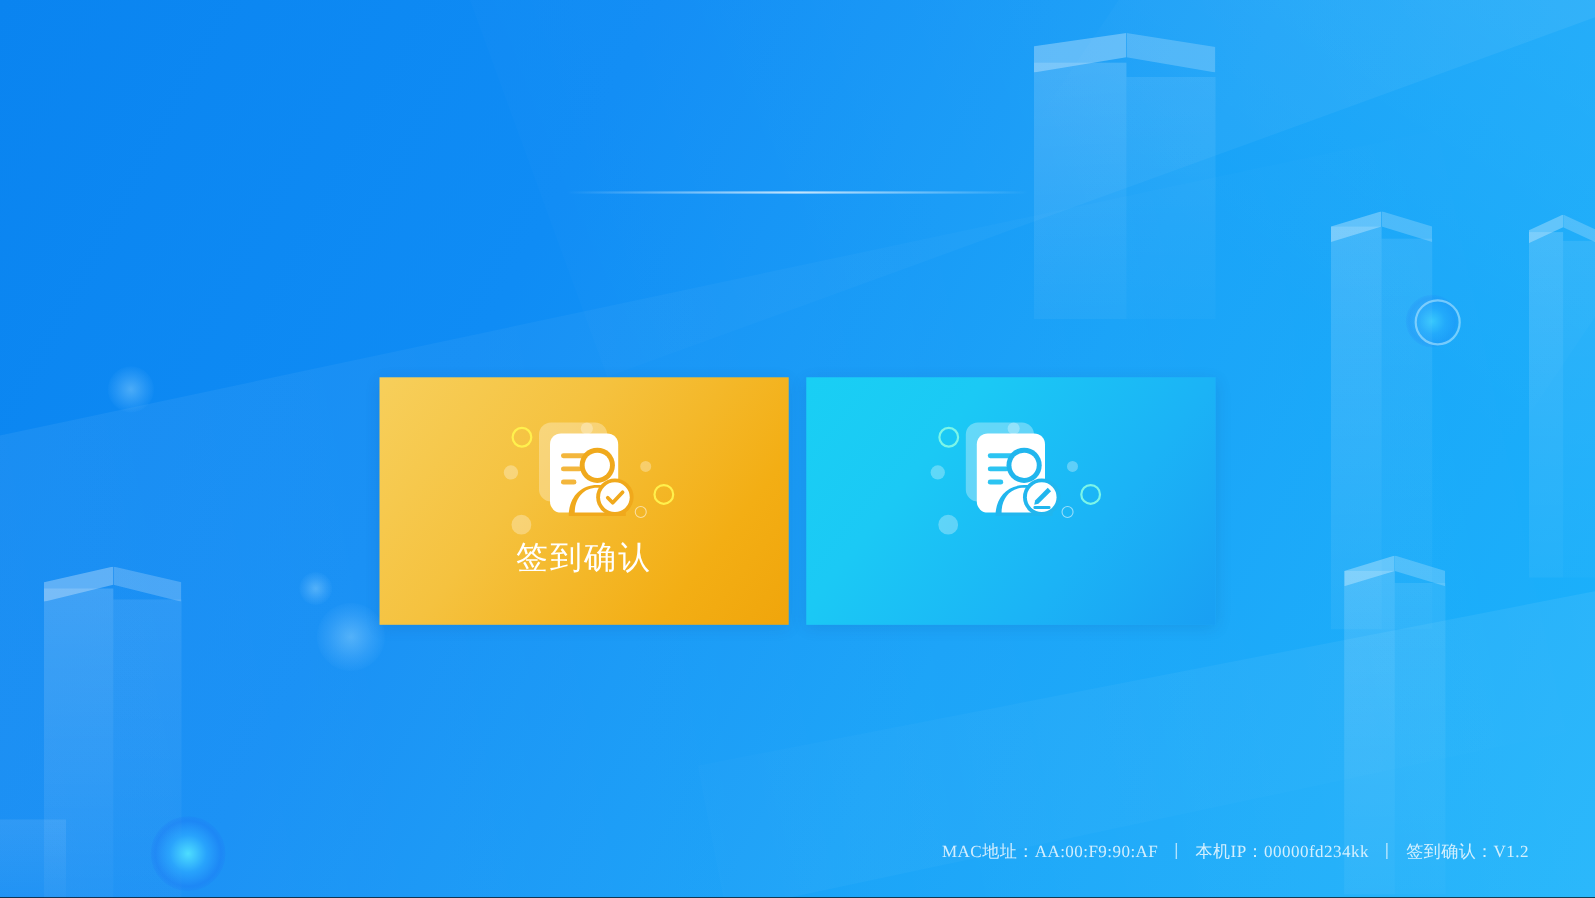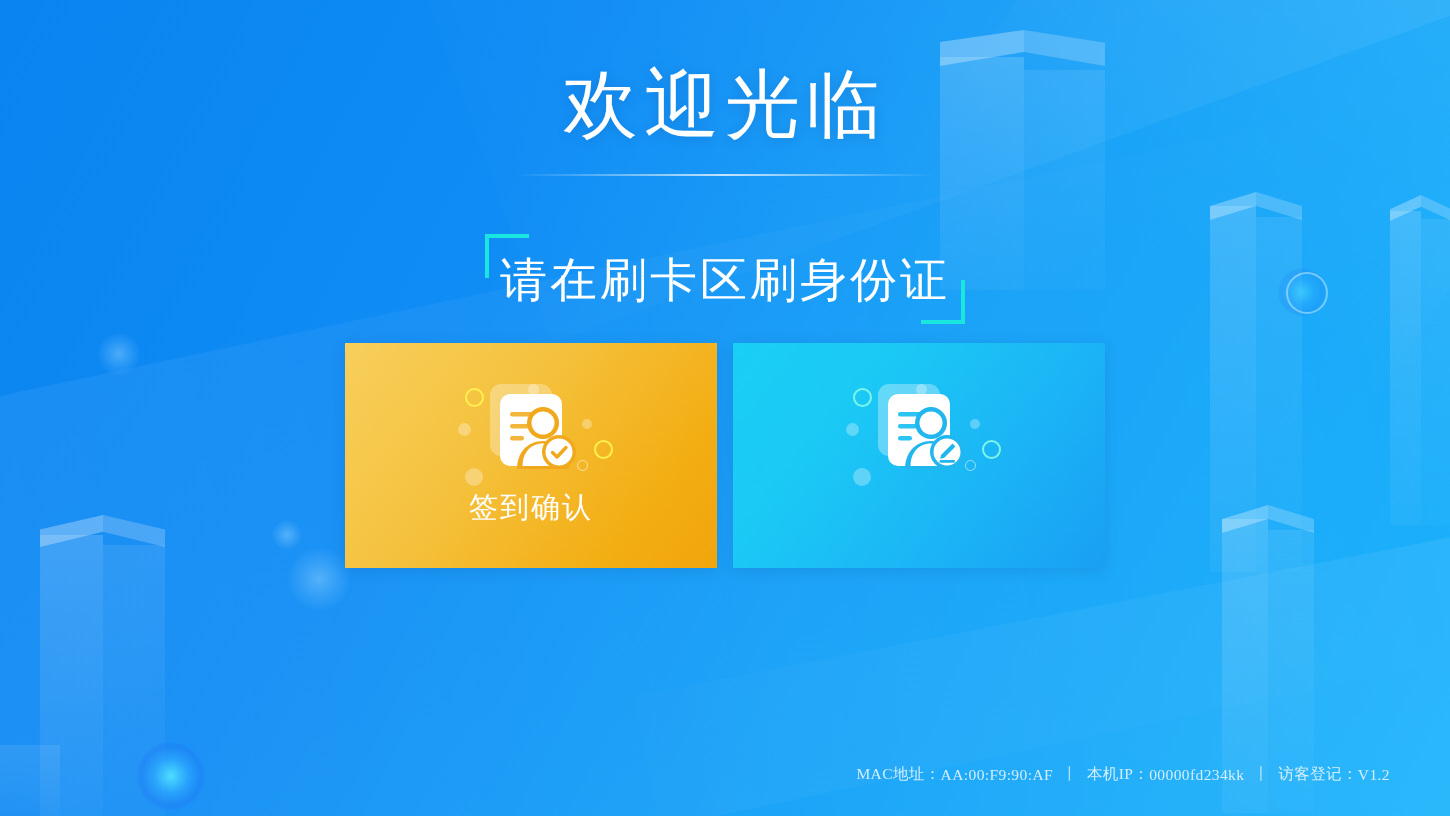--- a/index.html
+++ b/index.html
@@ -264,34 +264,22 @@
 
     <div class="orb orb-bright" style="left:137px; top:742px; width:68px; height:68px;"></div>
     <div class="orb orb-soft" style="left:288px; top:548px; width:62px; height:62px;"></div>
     <div class="orb orb-soft" style="left:98px;  top:333px; width:42px; height:42px;"></div>
     <div class="orb orb-soft" style="left:272px; top:520px; width:30px; height:30px;"></div>
     <div class="orb orb-bright" style="left:1278px; top:268px; width:48px; height:48px; opacity:0.55;"></div>
 
     <div class="ring-outline" style="left:1286px; top:272px; width:38px; height:38px;"></div>
   </div>
 
-  <div class="title">欢迎光临</div>
   <div class="title-divider"></div>
 
-  <div class="subtitle-wrap">
-    <div class="bracket bracket-tl">
-      <span class="h"></span>
-        <span class="v"></span>
-    </div>
-    <div class="bracket bracket-br">
-      <span class="h"></span>
-        <span class="v"></span>
-    </div>
-    <div class="subtitle">请在刷卡区刷身份证</div>
-  </div>
 
   <div class="cards">
 
     <div class="card card-checkin">
       <div class="bub bub-ring-y" style="left:120px; top:45px;  width:15px; height:15px;"></div>
       <div class="bub bub-ring-y" style="left:249px; top:97px;  width:15px; height:15px;"></div>
       <div class="bub bub-dot-y" style="left:183px; top:41px;  width:11px; height:11px;"></div>
       <div class="bub bub-dot-y" style="left:113px; top:80px;  width:13px; height:13px;"></div>
       <div class="bub bub-dot-y" style="left:237px; top:76px;  width:10px; height:10px;"></div>
       <div class="bub bub-dot-y" style="left:120px; top:125px; width:18px; height:18px;"></div>
@@ -357,17 +345,17 @@
     </div>
   </div>
 
   <div class="footer">
     <span class="seg">MAC地址：</span>
     <span class="seg">AA:00:F9:90:AF</span>
     <span class="sep">丨</span>
     <span class="seg">本机IP：</span>
     <span class="seg">00000fd234kk</span>
     <span class="sep">丨</span>
-    <span class="seg">访客登记：</span>
+    <span class="seg">签到确认：</span>
     <span class="seg">V1.2</span>
   </div>
 
 </div>
 
 </body></html>

